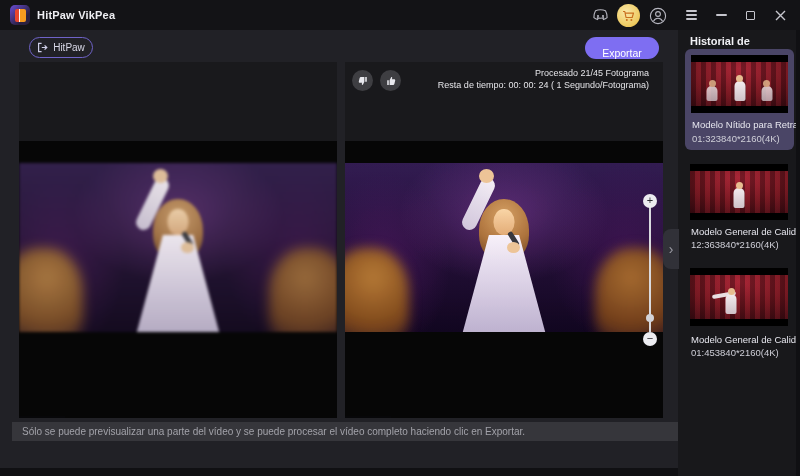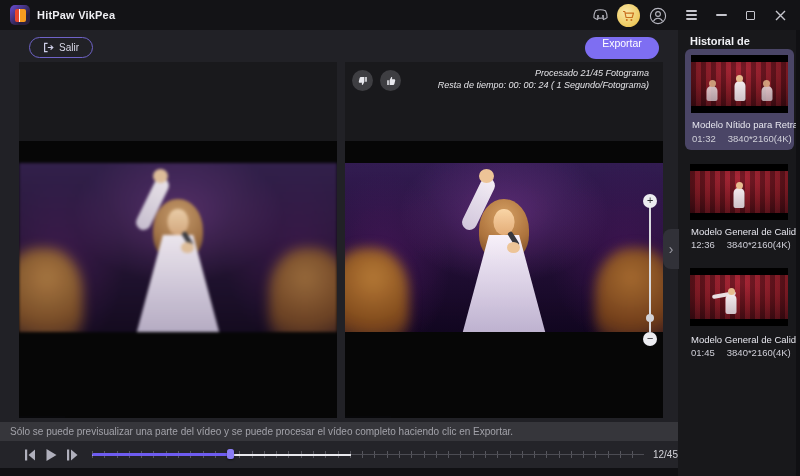--- a/index.html
+++ b/index.html
@@ -20,25 +20,25 @@
   .winctl { position:absolute; top:9px; width:14px; height:12px; display:flex; flex-direction:column; justify-content:center; gap:2.5px; cursor:pointer; }
   .winctl .bar { width:11px; height:1.5px; background:#c6c6cd; border-radius:1px; }
   .max-box { width:9px; height:9px; border:1.4px solid #c6c6cd; border-radius:1px; }
 
   
   .main { position:absolute; left:0; top:30px; width:678px; height:446px; background:#212126; }
   .btn-exit { position:absolute; left:29px; top:7px; width:64px; height:21px; border:1px solid #6f63c8; border-radius:11px;
           background:transparent; display:flex; align-items:center; justify-content:center; gap:5px; cursor:pointer; }
   .btn-exit span { font-size:10px; color:#d9d9e8; }
   .btn-export { position:absolute; left:585px; top:7px; width:74px; height:22px; border:none; border-radius:11px;
-          background:#7e6ef2; display:flex; align-items:flex-start; justify-content:center; cursor:pointer; }
+          background:#7e6ef2; display:flex; align-items:flex-end; justify-content:center; cursor:pointer; }
   .btn-export span { font-size:10.5px; color:#fff; }
 
   .panel { position:absolute; top:32px; width:318px; height:356px; background:#19191c; overflow:hidden; }
-  .panel-left { left:19px; } .panel-right { left:345px;font-style:italic; }
+  .panel-left { left:19px; } .panel-right { left:345px; }
   .video-black { position:absolute; left:0; top:79px; width:100%; height:277px; background:#060606; overflow:hidden; }
   .video-image { position:absolute; left:0; top:22px; width:100%; height:169px; overflow:hidden;
     background:
       radial-gradient(150px 100px at 50% 30%, rgba(142,72,162,.45), rgba(0,0,0,0) 70%),
       radial-gradient(90px 120px at 12% 60%, rgba(105,35,120,.40), rgba(0,0,0,0) 75%),
       radial-gradient(100px 120px at 88% 55%, rgba(95,30,110,.38), rgba(0,0,0,0) 75%),
       linear-gradient(180deg,#342050 0%, #271539 50%, #150b22 100%); }
   .blurry { filter:blur(1.6px) saturate(.92) brightness(.97); }
   .sharp  { filter:saturate(1.08) contrast(1.04); }
   .dancer { position:absolute; bottom:-14px; width:80px; height:98px; border-radius:45% 45% 30% 30%; filter:blur(6px); }
@@ -66,21 +66,21 @@
   .proc-text { position:absolute; right:14px; top:5px; text-align:right; z-index:6; }
   .proc-text div { font-size:9px; color:#e4e4e8; line-height:12px; white-space:nowrap; }
 
   .zoomctl { position:absolute; right:5px; top:132px; width:16px; height:152px; z-index:7; }
   .zoomctl .zline { position:absolute; left:7px; top:10px; width:2px; height:128px; background:#d9d9de; }
   .zbtn { position:absolute; left:1px; width:14px; height:14px; border-radius:50%; background:#ececf0; color:#2c2c30;
       font-size:11px; line-height:13px; text-align:center; cursor:pointer; user-select:none; }
   .zplus { top:0; } .zminus { top:138px; }
   .zdot { position:absolute; left:4px; top:120px; width:8px; height:8px; border-radius:50%; background:#d3d3d8; cursor:pointer; }
 
-  .notice { position:absolute; left:0; top:392px; width:678px; height:19px; background:#36363b; display:flex; align-items:center; }
+  .notice { position:absolute; left:12px; top:392px; width:678px; height:19px; background:#36363b; display:flex; align-items:center; }
   .notice span { font-size:10px; color:#a2a2a9; padding-left:10px; white-space:nowrap; }
 
   .transport { position:absolute; left:0; top:411px; width:678px; height:27px; background:#242429; display:flex; align-items:center; }
   .tbtn { width:16px; height:16px; display:flex; align-items:center; justify-content:center; cursor:pointer; }
   .tbtn:nth-child(1){ margin-left:22px; } .tbtn + .tbtn { margin-left:5px; }
   .slider { position:relative; margin-left:12px; width:553px; height:12px; cursor:pointer;
       --p:25%; --w:47%; }
   .ticks { position:absolute; left:0; top:2.5px; width:100%; height:7px;
       background:repeating-linear-gradient(90deg, #56565d 0 1px, transparent 1px 12.28px); }
   .baseline { position:absolute; left:0; top:5.5px; width:100%; height:1px; background:#4c4c53; }
@@ -110,21 +110,21 @@
   .tperf { position:absolute; bottom:5px; left:50%; transform:translateX(-50%); width:11px; height:20px;
       border-radius:5px 5px 2px 2px; background:linear-gradient(180deg,#f3ecee,#cfc2c8); }
   .tperf::before { content:""; position:absolute; top:-6px; left:50%; transform:translateX(-50%);
       width:7px; height:7px; border-radius:50%; background:#e7bd90; }
   .tperf-side { height:15px; opacity:.8; }
   .pl { left:22%; } .pr { left:78%; }
   .arm-out { position:absolute; bottom:22px; left:22%; width:24px; height:4px; border-radius:2px;
       transform:rotate(-10deg); background:#e9dfe2; }
   .card-line1 { position:absolute; font-size:9.5px; color:#e6e6ee; white-space:nowrap; }
   .card-line2 { position:absolute; font-size:9.5px; color:#cfcfd8; white-space:nowrap; }
-  .card-line2 .res { margin-left:12px; }
+  .card-line2 .res { }
   .card-sel .card-line1 { left:7px; top:70px; } .card-sel .card-line2 { left:7px; top:84px; }
   .sb-scroll { position:absolute; right:0; top:0; width:4px; height:446px; background:#101013; }
 
   svg { display:block; }
 </style>
 </head>
 <body>
 
 <div class="app">
 
@@ -176,21 +176,21 @@
     </div>
   </div>
 
   <div class="main">
 
     <div class="btn-exit">
       <svg width="11" height="11" viewBox="0 0 11 11">
           <path d="M4.6 1.4H1.6v8.2h3" fill="none" stroke="#cfcfe8" stroke-width="1.2"></path>
           <path d="M4.8 5.5h4.6M7.6 3.4l2.2 2.1-2.2 2.1" fill="none" stroke="#cfcfe8" stroke-width="1.2"></path>
         </svg>
-      <span>Salir</span>
+      <span>HitPaw</span>
     </div>
 
     <button class="btn-export">
       <span>Exportar</span>
     </button>
 
     <div class="panel panel-left">
       <div class="video-black">
         <div class="video-image blurry">
           <div class="dancer dancer-l"></div>
@@ -258,47 +258,20 @@
       <div class="res-label">
         
         
       </div>
     </div>
 
     <div class="notice">
       <span>Sólo se puede previsualizar una parte del vídeo y se puede procesar el vídeo completo haciendo clic en Exportar.</span>
     </div>
 
-    <div class="transport">
-      <div class="tbtn">
-        <svg width="14" height="14" viewBox="0 0 14 14">
-            <rect x="2" y="1.5" width="2.2" height="11" fill="#b0b0bc"></rect>
-            <path d="M12 1.5 L5.5 7 L12 12.5 Z" fill="#b0b0bc"></path>
-          </svg>
-      </div>
-      <div class="tbtn">
-        <svg width="14" height="14" viewBox="0 0 14 14">
-            <path d="M2.5 1 L12.5 7 L2.5 13 Z" fill="#b0b0bc"></path>
-          </svg>
-      </div>
-      <div class="tbtn">
-        <svg width="14" height="14" viewBox="0 0 14 14">
-            <rect x="2" y="1.5" width="2.2" height="11" fill="#b0b0bc"></rect>
-            <path d="M6 1.5 L12.5 7 L6 12.5 Z" fill="#b0b0bc"></path>
-          </svg>
-      </div>
-      <div class="slider" style="--p: 25%; --w: 47%;">
-        <div class="ticks"></div>
-        <div class="baseline"></div>
-        <div class="fill-preview"></div>
-        <div class="fill-progress"></div>
-        <div class="handle"></div>
-      </div>
-      <div class="frame-counter">12/45</div>
-    </div>
     <div class="bottom-strip"></div>
   </div>
 
   <div class="collapse-tab">
     <span>›</span>
   </div>
 
   <div class="sidebar">
     <div class="sb-title">Historial de navegación</div>
 

